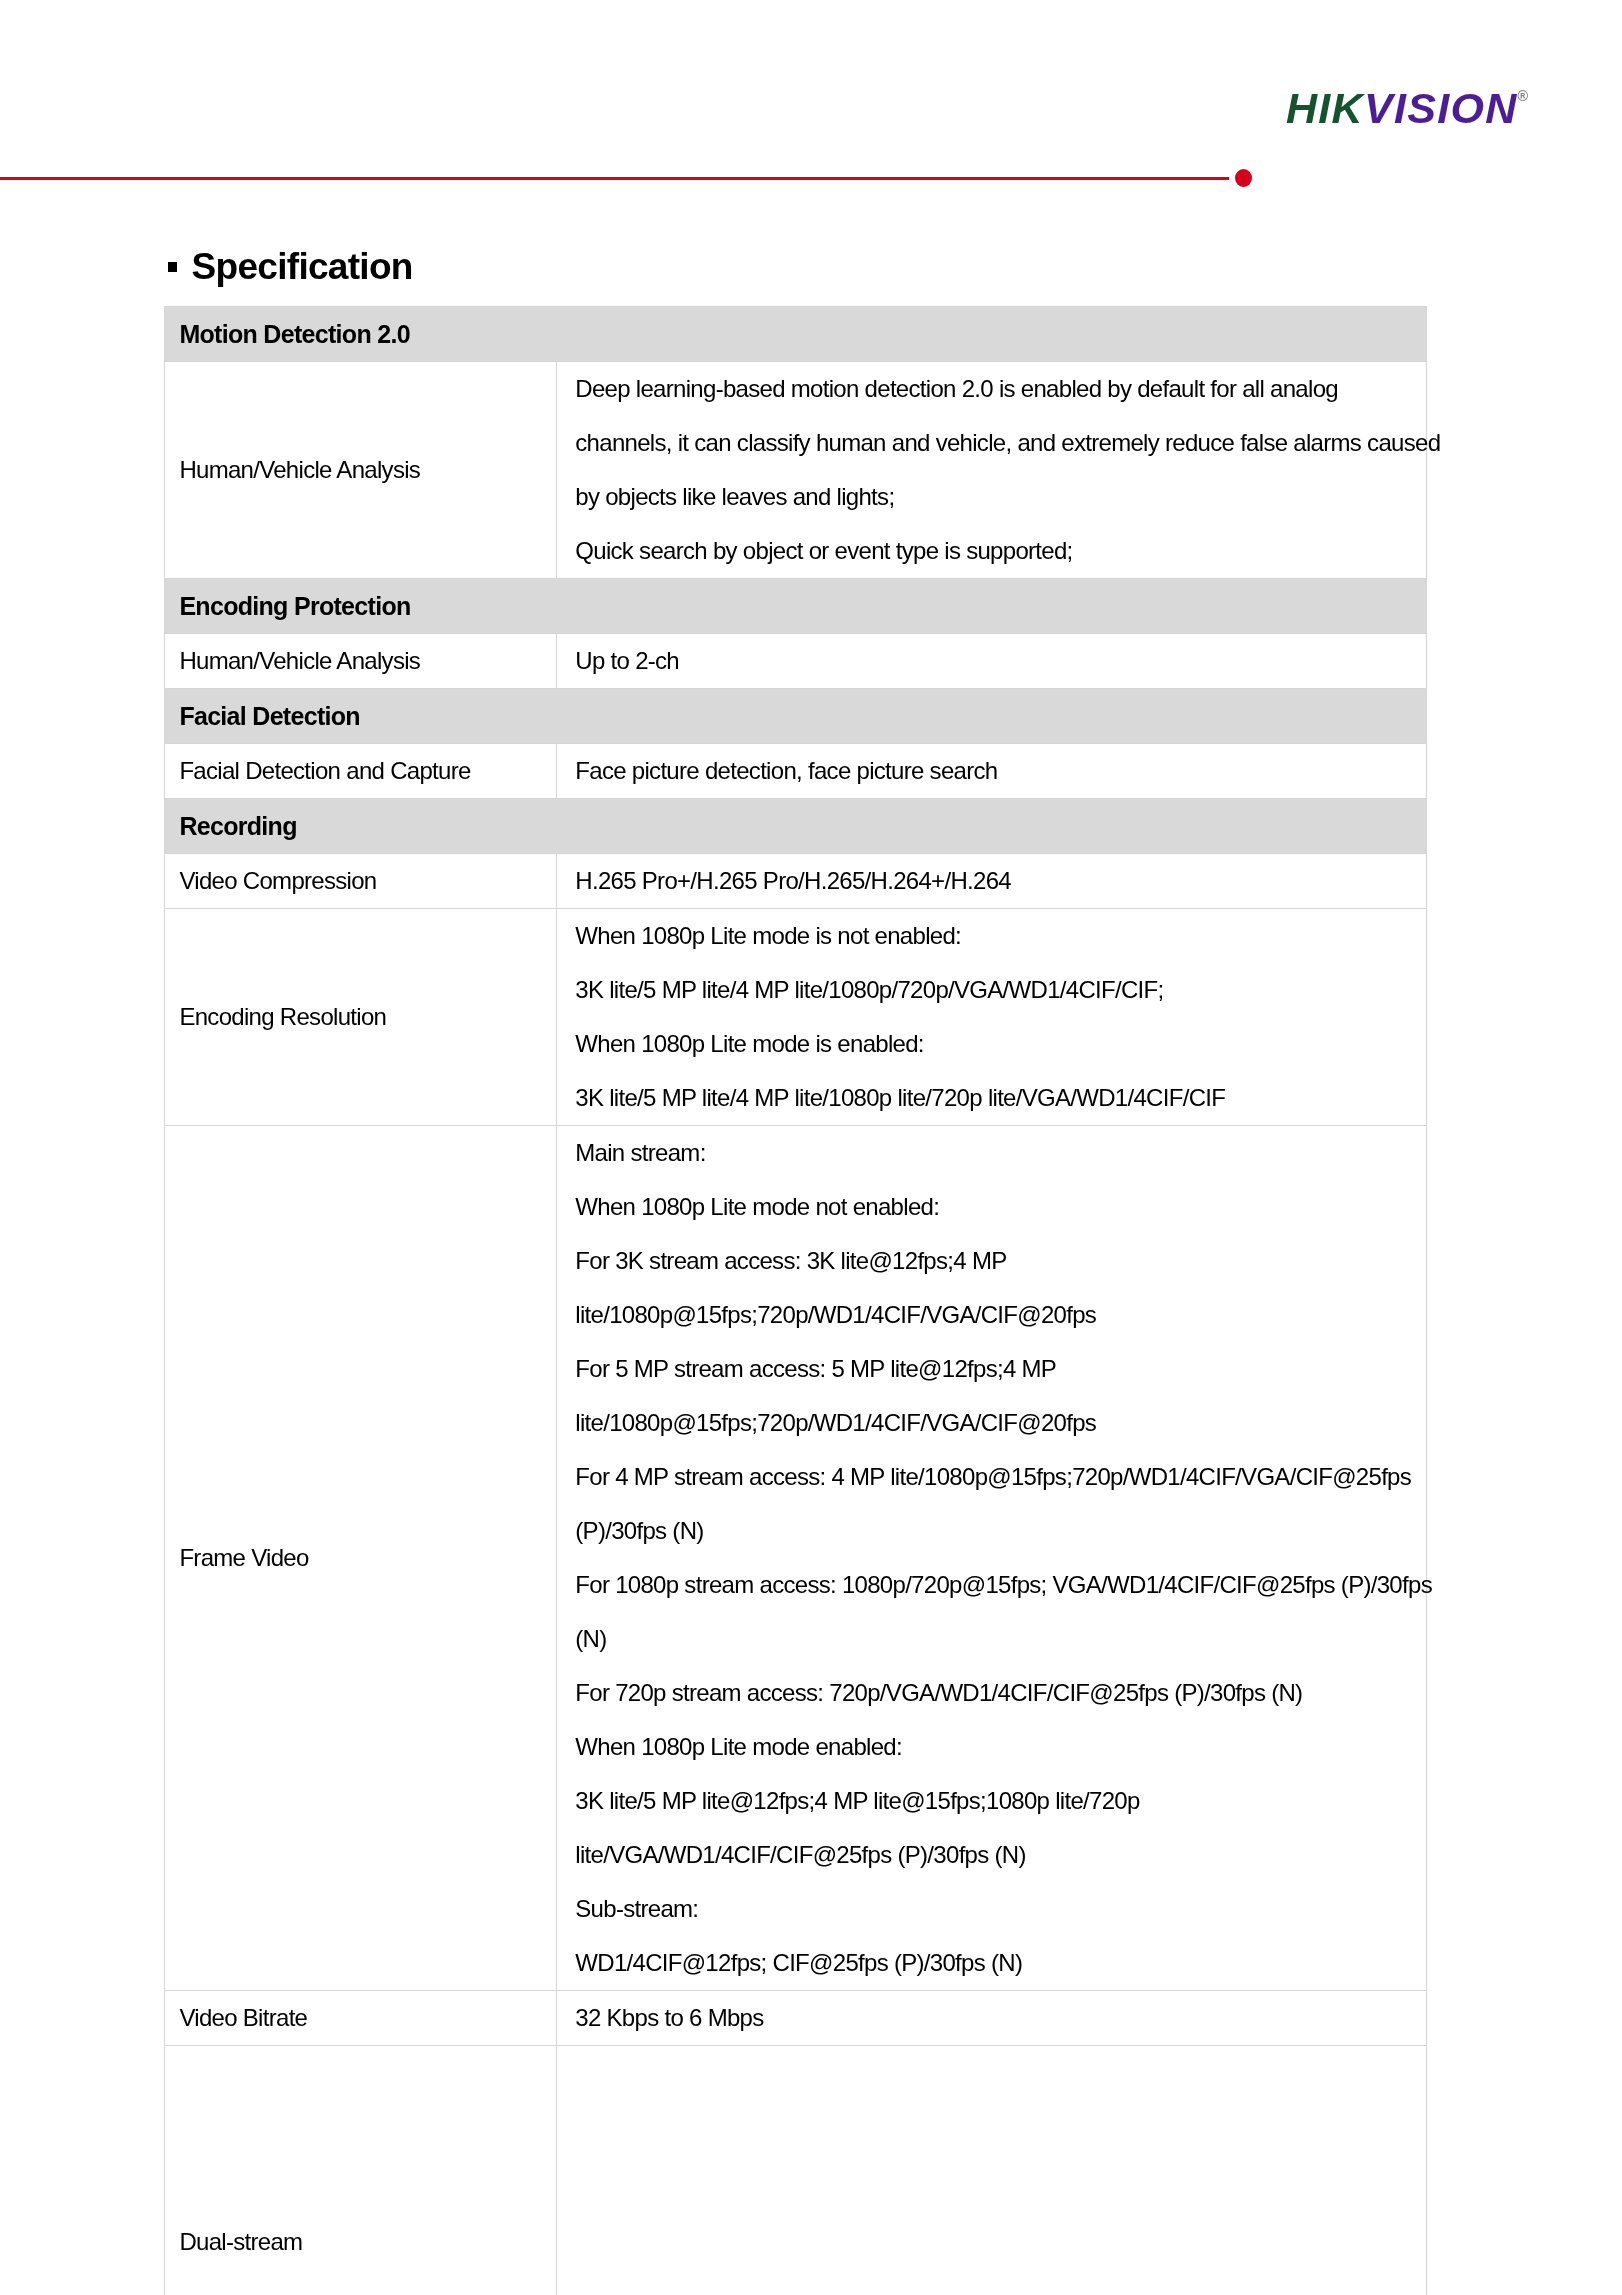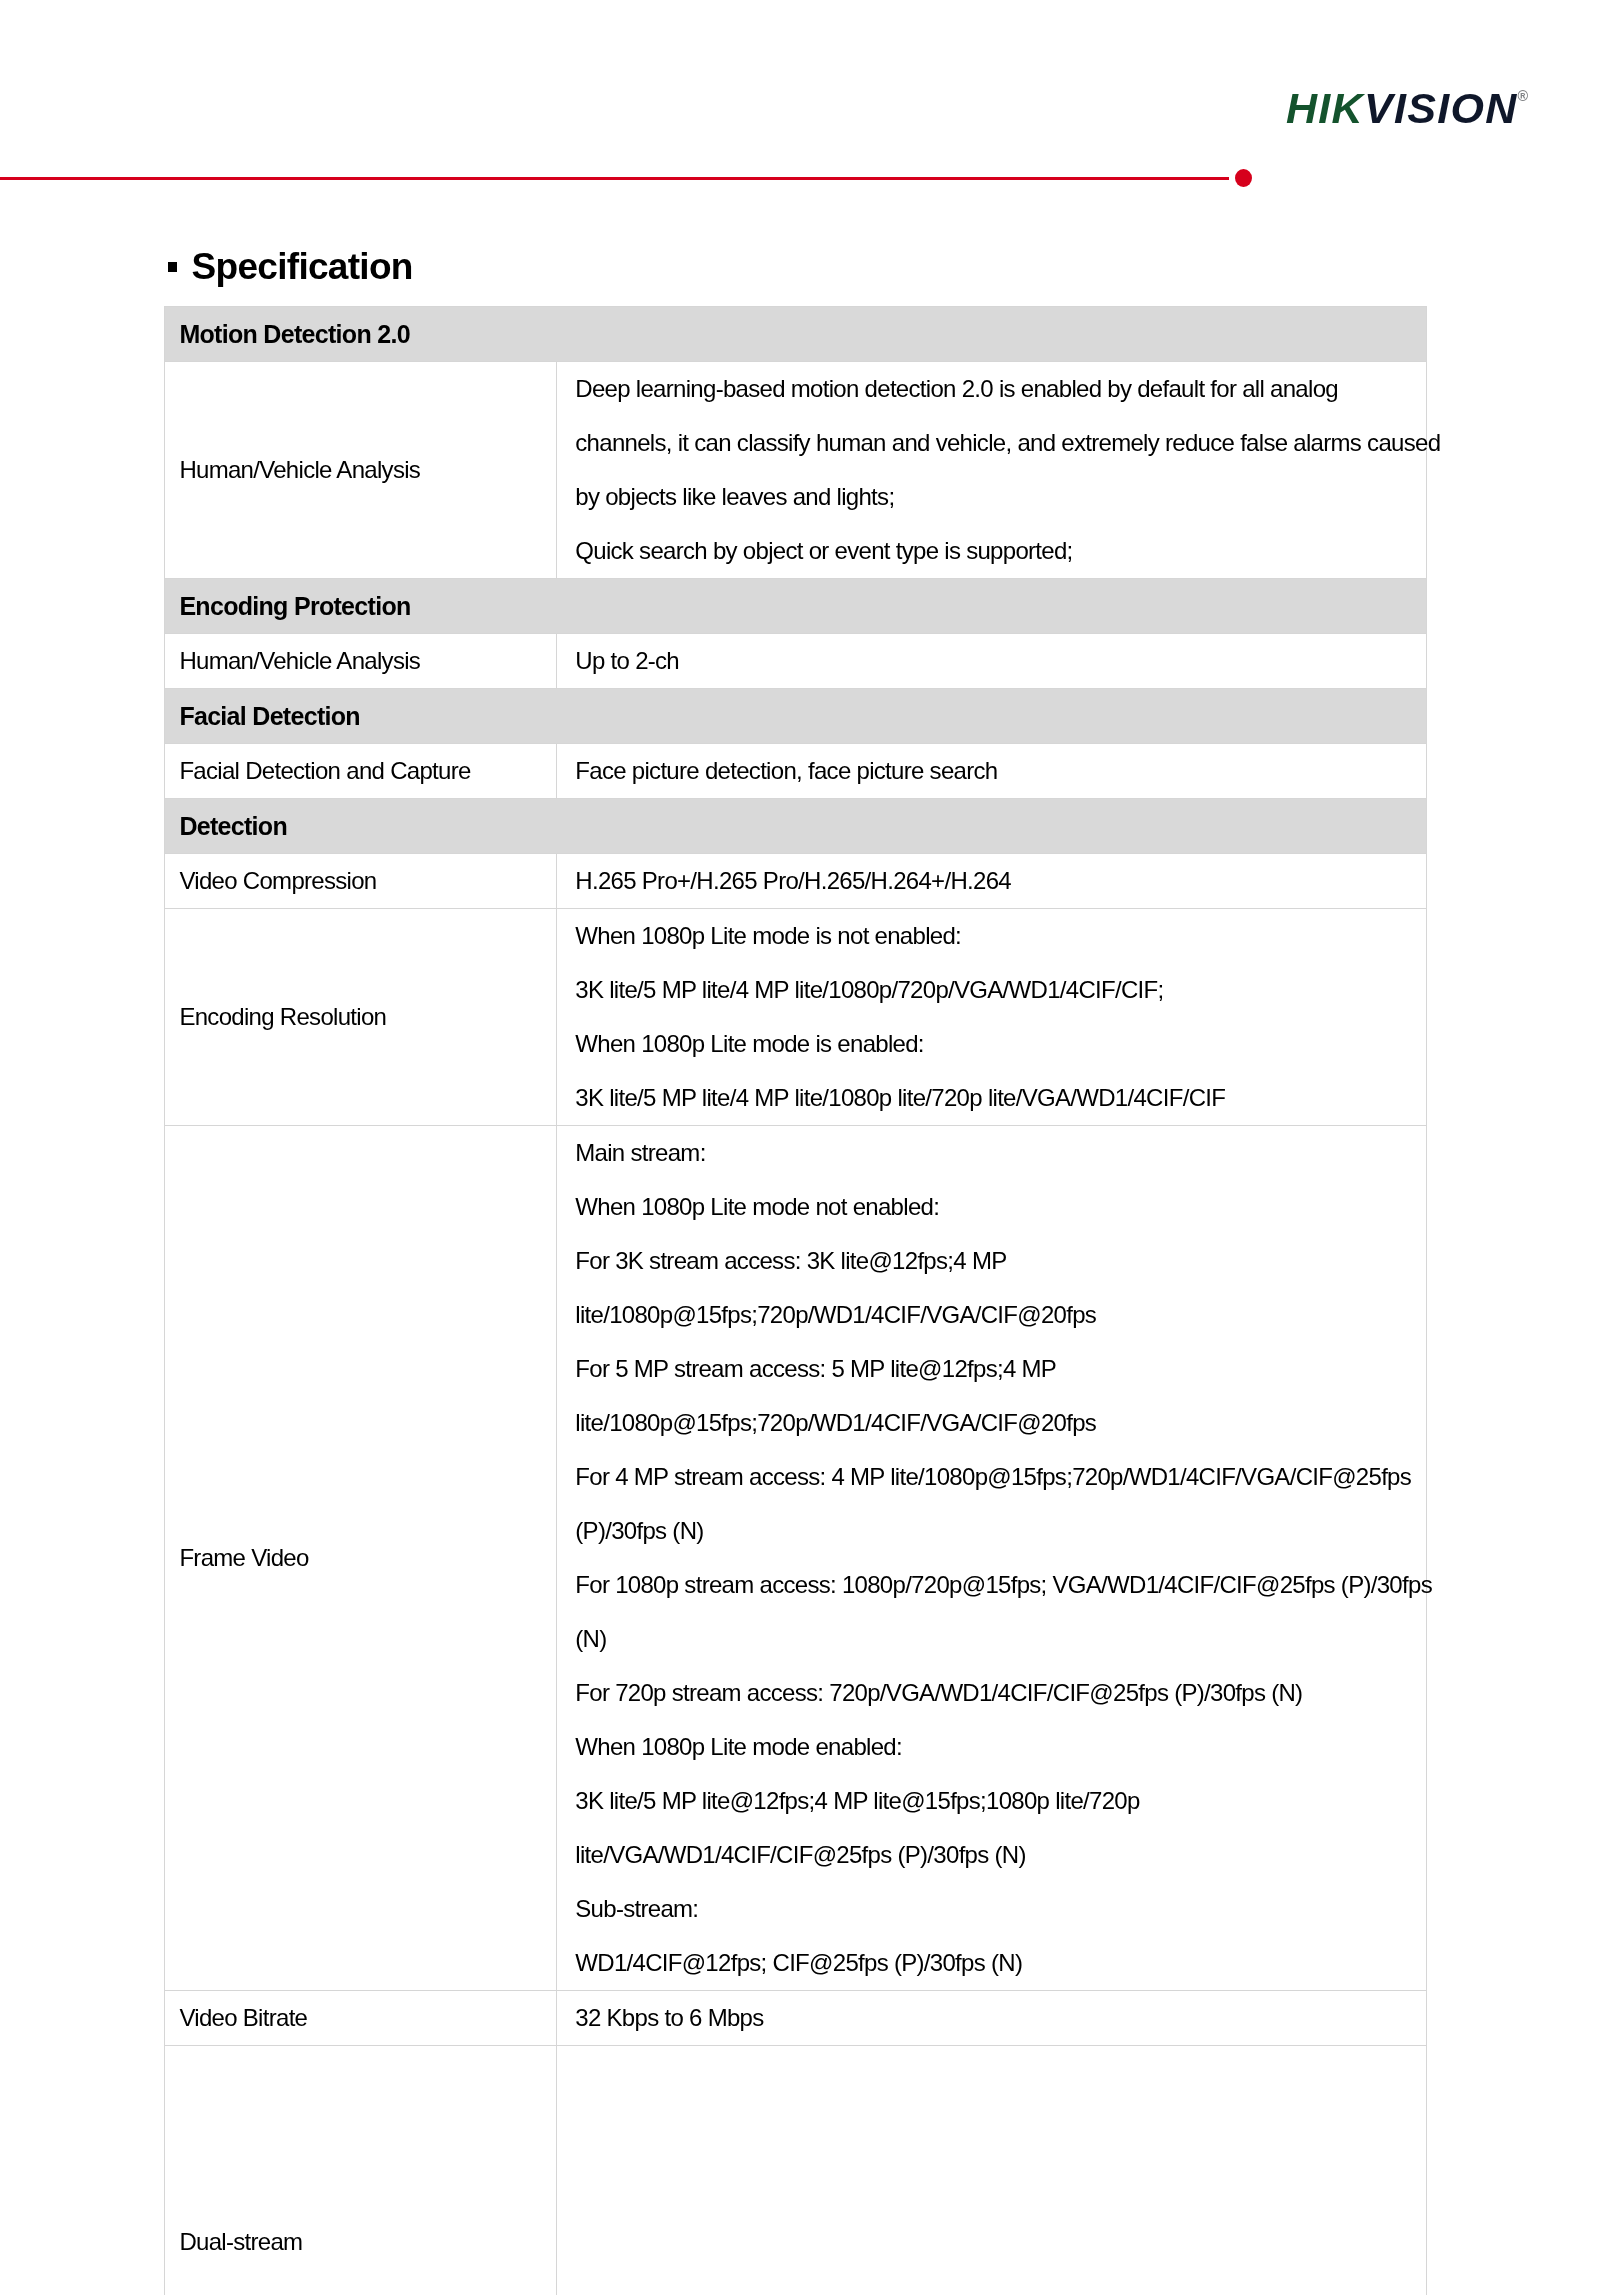--- a/index.html
+++ b/index.html
@@ -16,21 +16,21 @@
     position: absolute;
     top: 79px; left: 1286px;
     font-style: italic;
     font-weight: bold;
     font-size: 43px;
     line-height: 34px;
     letter-spacing: 1.3px;
     white-space: nowrap;
   }
   .logo .hik    { color: #14532d; }
-  .logo .vision { color: #0f172a; }
+  .logo .vision { color: #4c1d95; }
   .logo .reg    { color: #808285; font-size: 14.4px; font-style: normal;
                   vertical-align: 22px; letter-spacing: 0; }
 
   .rule {
     position: absolute;
     top: 177px; left: 0;
     width: 1229px; height: 3.3px;
     background: #d6001c;
   }
   .rule-dot {
@@ -153,21 +153,21 @@
   <div class="row">
     <div class="cell-label">
       <span>Facial Detection and Capture</span>
     </div>
     <div class="cell-value">
       <div class="text">Face picture detection, face picture search</div>
     </div>
   </div>
 
   <div class="row section">
-    <span>Detection</span>
+    <span>Recording</span>
   </div>
 
   <div class="row">
     <div class="cell-label">
       <span>Video Compression</span>
     </div>
     <div class="cell-value">
       <div class="text">H.265 Pro+/H.265 Pro/H.265/H.264+/H.264</div>
     </div>
   </div>

